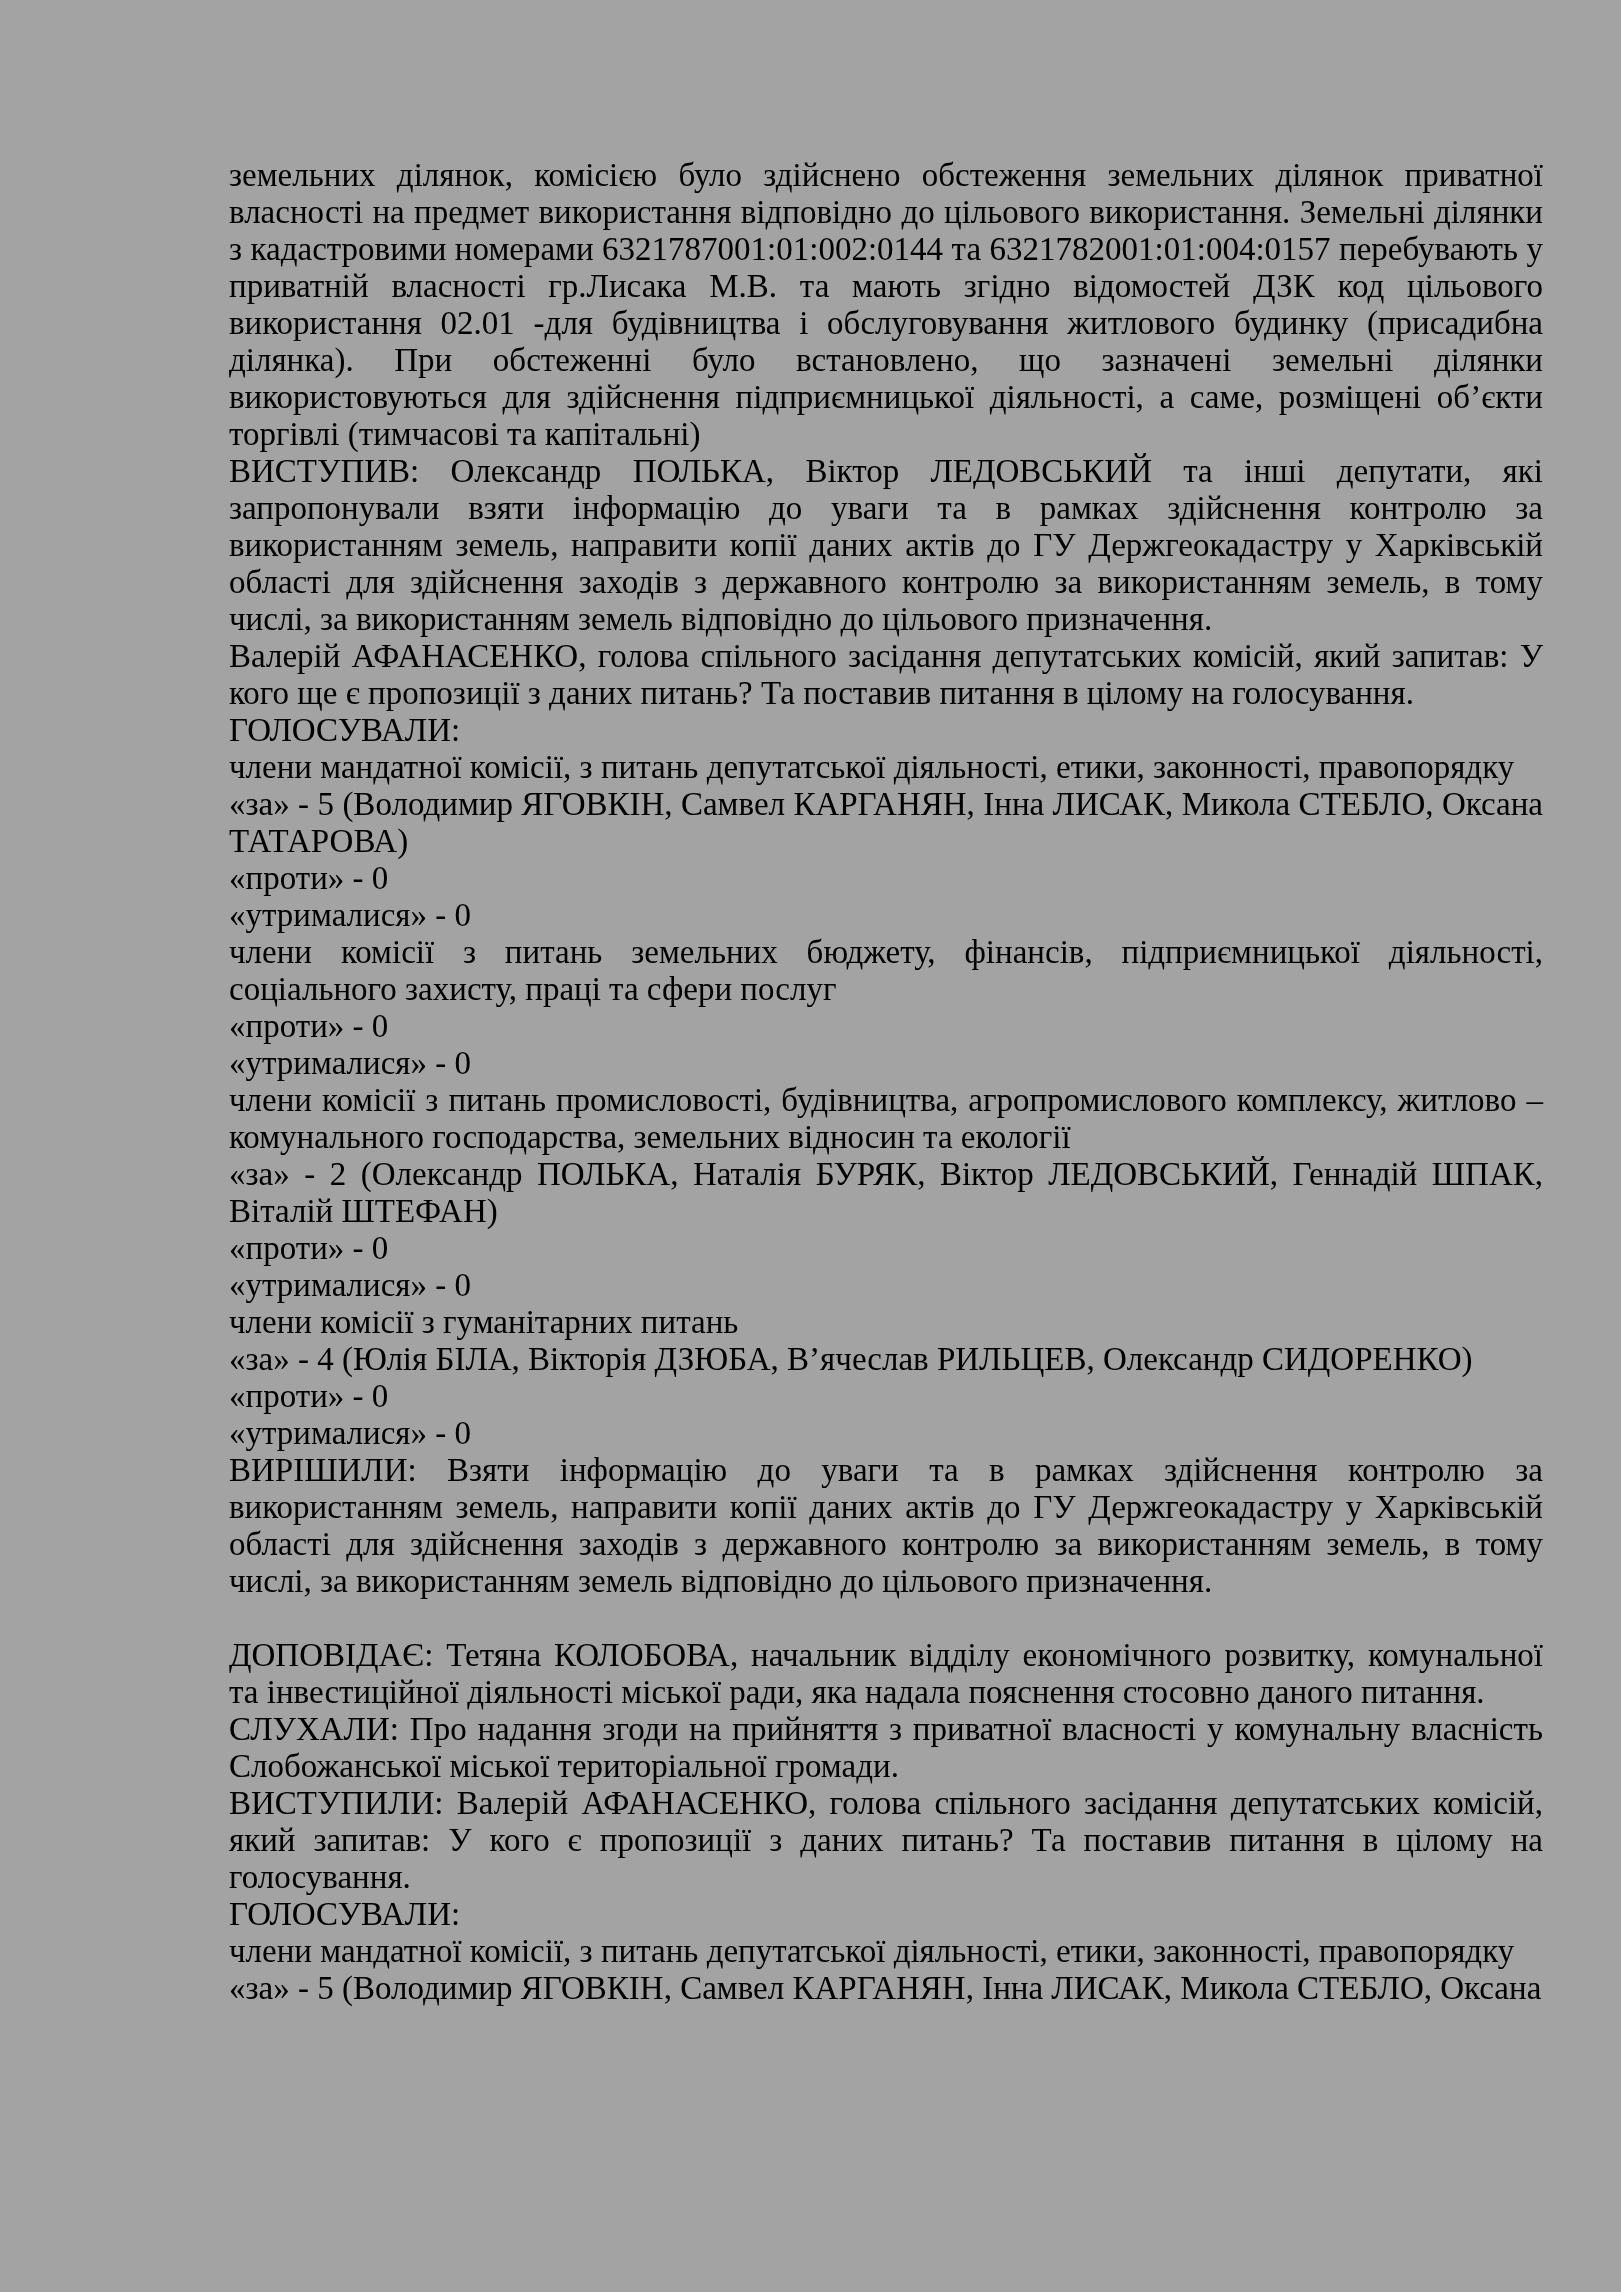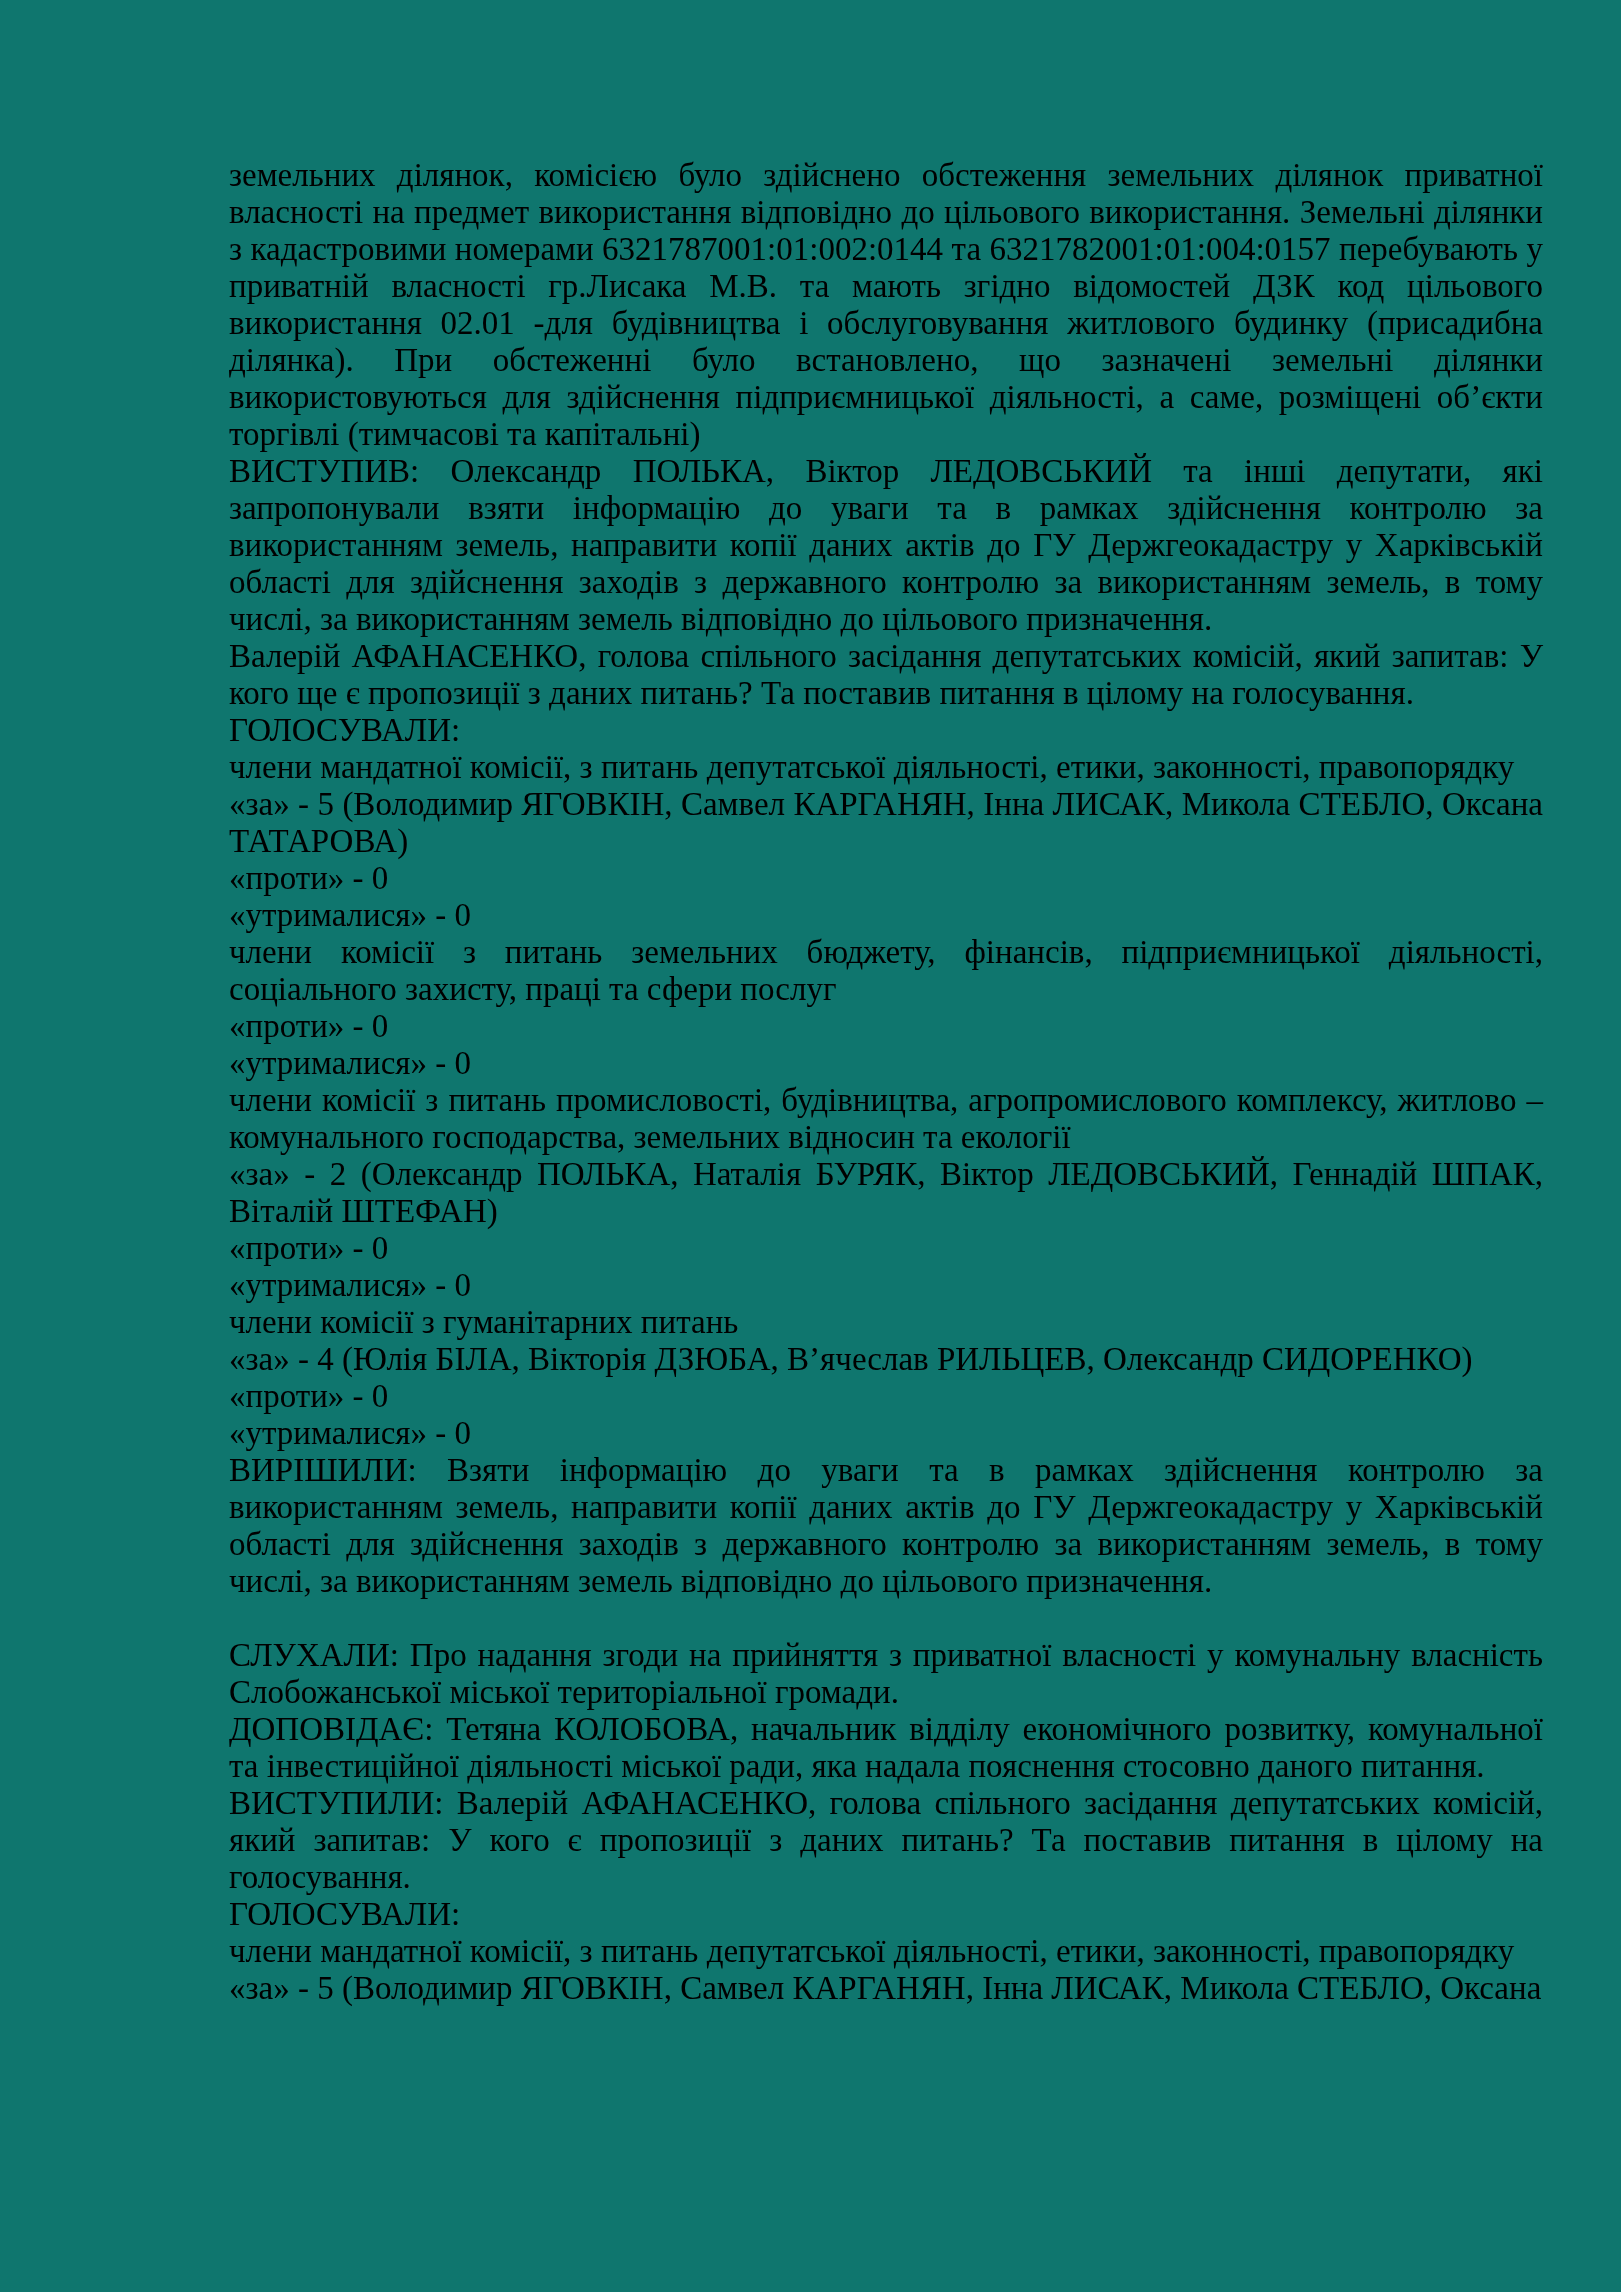--- a/index.html
+++ b/index.html
@@ -4,21 +4,21 @@
 <style>
   html, body {
     margin: 0;
     padding: 0;
     background: #ffffff;
   }
   .page {
     position: relative;
     width: 1621px;
     height: 2293px;
-    background: #0f766e;
+    background: #a3a3a3;
     overflow: hidden;
     font-family: "Liberation Serif", "DejaVu Serif", serif;
     color: #000000;
   }
   .text-area {
     position: absolute;
     left: 229px;
     top: 157px;
     width: 1314px;
     font-size: 33px;
@@ -55,21 +55,21 @@
       <p class="para">члени комісії з питань промисловості, будівництва, агропромислового комплексу, житлово – комунального господарства, земельних відносин та екології</p>
       <p class="para">«за» - 2 (Олександр ПОЛЬКА, Наталія БУРЯК, Віктор ЛЕДОВСЬКИЙ, Геннадій ШПАК, Віталій ШТЕФАН)</p>
       <p class="para">«проти» - 0</p>
       <p class="para">«утрималися» - 0</p>
       <p class="para">члени комісії з гуманітарних питань</p>
       <p class="para">«за» - 4 (Юлія БІЛА, Вікторія ДЗЮБА, В’ячеслав РИЛЬЦЕВ, Олександр СИДОРЕНКО)</p>
       <p class="para">«проти» - 0</p>
       <p class="para">«утрималися» - 0</p>
       <p class="para">ВИРІШИЛИ: Взяти інформацію до уваги та в рамках здійснення контролю за використанням земель, направити копії даних актів до ГУ Держгеокадастру у Харківській області для здійснення заходів з державного контролю за використанням земель, в тому числі, за використанням земель відповідно до цільового призначення.</p>
       <p class="para spacer"></p>
+      <p class="para">ДОПОВІДАЄ: Тетяна КОЛОБОВА, начальник відділу економічного розвитку, комунальної та інвестиційної діяльності міської ради, яка надала пояснення стосовно даного питання.</p>
       <p class="para">СЛУХАЛИ: Про надання згоди на прийняття з приватної власності у комунальну власність Слобожанської міської територіальної громади.</p>
-      <p class="para">ДОПОВІДАЄ: Тетяна КОЛОБОВА, начальник відділу економічного розвитку, комунальної та інвестиційної діяльності міської ради, яка надала пояснення стосовно даного питання.</p>
       <p class="para">ВИСТУПИЛИ: Валерій АФАНАСЕНКО, голова спільного засідання депутатських комісій, який запитав: У кого є пропозиції з даних питань? Та поставив питання в цілому на голосування.</p>
       <p class="para">ГОЛОСУВАЛИ:</p>
       <p class="para">члени мандатної комісії, з питань депутатської діяльності, етики, законності, правопорядку</p>
       <p class="para">«за» - 5 (Володимир ЯГОВКІН, Самвел КАРГАНЯН, Інна ЛИСАК, Микола СТЕБЛО, Оксана</p>
     </div>
 </div>
 
 
 </body></html>

